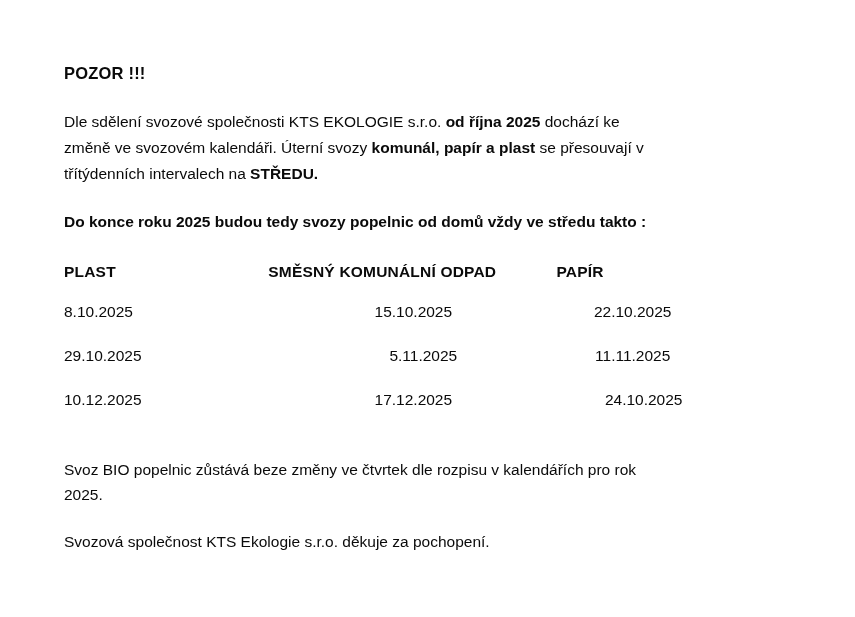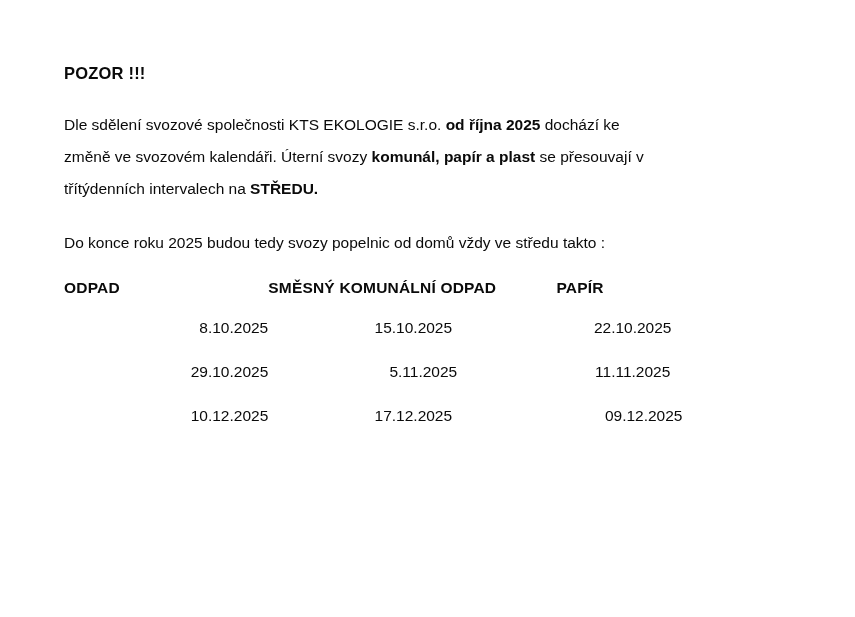--- a/index.html
+++ b/index.html
@@ -22,26 +22,27 @@
     padding: 64px 64px 0 64px;
   }
   .heading {
     font-size: 16.5px;
     font-weight: bold;
     letter-spacing: 0.2px;
     margin: 0 0 26px 0;
   }
   .para {
     font-size: 15.5px;
-    line-height: 32px;
+    line-height: 26px;
     margin: 0 0 22px 0;
     max-width: 700px;
   }
   .para.tight {
-    margin-bottom: 20px;
+    margin-bottom: 28px;
+    font-weight: bold;
   }
   .para b {
     font-weight: bold;
   }
   .table {
     width: 645px;
     border-collapse: collapse;
     margin: 0;
   }
   .table th {
@@ -54,21 +55,21 @@
   }
   .table td {
     font-size: 15.5px;
     padding: 0 0 26px 0;
     vertical-align: top;
     white-space: nowrap;
   }
   .col-plast { width: 222px; }
   .col-komunal { width: 315px; }
   .col-papir { width: 160px; }
-  td.c-plast { text-align: right; }
+  td.c-plast { text-align: left; }
   td.c-komunal { text-align: center; padding-left: 2px; }
   td.c-papir  { text-align: center; }
   
   td.nudge-r { padding-left: 22px; }
   td.nudge-rr { padding-left: 14px; }
   .footer-block {
     margin-top: 22px;
   }
   .footer-para {
     font-size: 15.5px;
@@ -90,38 +91,42 @@
   <p class="para tight">Do konce roku 2025 budou tedy svozy popelnic od domů vždy ve středu takto :</p>
 
   <table class="table">
     <colgroup>
       <col class="col-plast">
       <col class="col-komunal">
       <col class="col-papir">
     </colgroup>
     <thead>
       <tr>
-        <th>ODPAD</th>
+        <th>PLAST</th>
         <th>SMĚSNÝ KOMUNÁLNÍ ODPAD</th>
         <th>PAPÍR</th>
       </tr>
     </thead>
     <tbody>
       <tr>
         <td class="c-plast">8.10.2025</td>
         <td class="c-komunal">15.10.2025</td>
         <td class="c-papir">22.10.2025</td>
       </tr>
       <tr>
         <td class="c-plast">29.10.2025</td>
         <td class="c-komunal nudge-r">5.11.2025</td>
         <td class="c-papir">11.11.2025</td>
       </tr>
       <tr>
         <td class="c-plast">10.12.2025</td>
         <td class="c-komunal">17.12.2025</td>
-        <td class="c-papir nudge-r">09.12.2025</td>
+        <td class="c-papir nudge-r">24.10.2025</td>
       </tr>
     </tbody>
   </table>
 
+  <div class="footer-block">
+    <p class="footer-para">Svoz BIO popelnic zůstává beze změny ve čtvrtek dle rozpisu v kalendářích pro rok 2025.</p>
+    <p class="footer-para">Svozová společnost KTS Ekologie s.r.o. děkuje za pochopení.</p>
+  </div>
 
 </div>
 
 </body></html>

